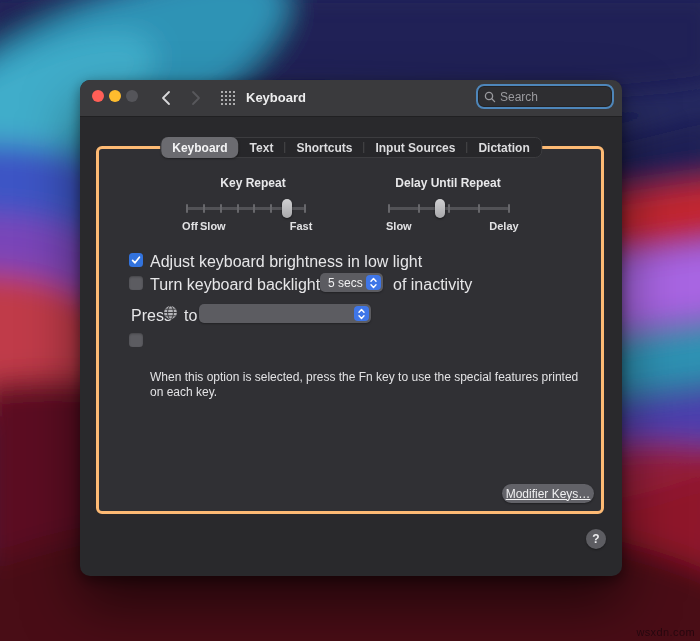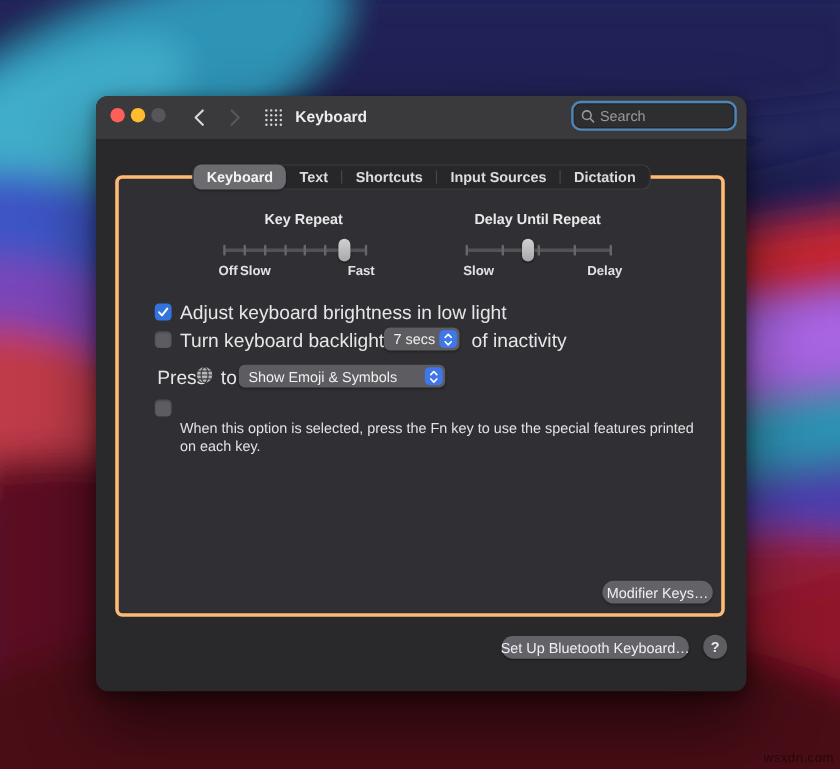--- a/index.html
+++ b/index.html
@@ -74,21 +74,21 @@
     background:#3f76e8;border-radius:4px;display:flex;align-items:center;justify-content:center;}
 
   
   .pushbtn{position:absolute;background:#626268;border-radius:9.5px;
     display:flex;align-items:center;justify-content:center;
     font-size:12px;color:#f0f0f1;box-shadow:0 1px 2px rgba(0,0,0,.35);white-space:nowrap;}
   .helpbtn{position:absolute;width:20px;height:20px;border-radius:50%;background:#5d5d62;
     display:flex;align-items:center;justify-content:center;
     font-size:12px;font-weight:bold;color:#ececee;box-shadow:0 1px 2px rgba(0,0,0,.35);}
 
-  .desc{font-size:12px;line-height:14.5px;color:#e2e2e4;}
+  .desc{font-size:12px;line-height:14.5px;color:#e2e2e4;margin-top:20px;}
   .globe{position:absolute;width:15px;height:15px;}
 </style>
 </head>
 <body>
 
 <div class="stage">
 
   <svg class="wallpaper" width="700" height="641" viewBox="0 0 700 641">
     <rect width="700" height="641" fill="#252a63"></rect>
     <g filter="url(#blur1)">
@@ -209,51 +209,49 @@
       <span class="cb checked abs" style="left:30px;top:104px;">
         <svg width="12" height="12" viewBox="0 0 12 12">
           <polyline points="2.6,6.3 5.0,8.8 9.4,3.2" fill="none" stroke="#ffffff" stroke-width="1.7" stroke-linecap="round" stroke-linejoin="round"></polyline>
         </svg>
       </span>
       <span class="abs lbl" style="left:51px;top:104px;">Adjust keyboard brightness in low light</span>
 
       <span class="cb abs" style="left:30px;top:127px;"></span>
       <span class="abs lbl" style="left:51px;top:127px;">Turn keyboard backlight off after</span>
       <div class="popup abs" style="left:221px;top:124px;width:63px;">
-        <span class="ptext">7 secs</span>
+        <span class="ptext">5 secs</span>
         <span class="stepper">
           <svg width="9" height="12" viewBox="0 0 9 12">
             <polyline points="2,4.2 4.5,1.6 7,4.2" fill="none" stroke="#ffffff" stroke-width="1.4" stroke-linecap="round" stroke-linejoin="round"></polyline>
             <polyline points="2,7.8 4.5,10.4 7,7.8" fill="none" stroke="#ffffff" stroke-width="1.4" stroke-linecap="round" stroke-linejoin="round"></polyline>
           </svg>
         </span>
       </div>
       <span class="abs lbl" style="left:294px;top:127px;">of inactivity</span>
 
       <span class="abs lbl" style="left:32px;top:158px;">Press</span>
       <svg class="globe abs" style="left:64px;top:156px;" viewBox="0 0 15 15">
         <circle cx="7.5" cy="7.5" r="6.4" fill="#b6b6ba"></circle>
         <ellipse cx="7.5" cy="7.5" rx="2.9" ry="6.4" fill="none" stroke="#3a3a3d" stroke-width="1"></ellipse>
         <line x1="1.1" y1="7.5" x2="13.9" y2="7.5" stroke="#3a3a3d" stroke-width="1"></line>
         <line x1="2.2" y1="4.2" x2="12.8" y2="4.2" stroke="#3a3a3d" stroke-width="1"></line>
         <line x1="2.2" y1="10.8" x2="12.8" y2="10.8" stroke="#3a3a3d" stroke-width="1"></line>
       </svg>
       <span class="abs lbl" style="left:85px;top:158px;">to</span>
       <div class="popup abs" style="left:100px;top:155px;width:172px;">
-        <span class="ptext">Show Emoji &amp; Symbols</span>
         <span class="stepper">
           <svg width="9" height="12" viewBox="0 0 9 12">
             <polyline points="2,4.2 4.5,1.6 7,4.2" fill="none" stroke="#ffffff" stroke-width="1.4" stroke-linecap="round" stroke-linejoin="round"></polyline>
             <polyline points="2,7.8 4.5,10.4 7,7.8" fill="none" stroke="#ffffff" stroke-width="1.4" stroke-linecap="round" stroke-linejoin="round"></polyline>
           </svg>
         </span>
       </div>
 
       <span class="cb abs" style="left:30px;top:184px;"></span>
       <div class="abs desc" style="left:51px;top:201px;width:432px;">When this option is selected, press the Fn key to use the special features printed on each key.</div>
 
-      <div class="pushbtn" style="left:403px;top:335px;width:92px;height:19px;">Modifier Keys…</div>
+      <div class="pushbtn" style="left:403px;top:335px;width:92px;height:19px;text-decoration:underline;">Modifier Keys…</div>
     </div>
 
-    <div class="pushbtn" style="left:338px;top:450px;width:156px;height:19px;">Set Up Bluetooth Keyboard…</div>
     <div class="helpbtn" style="left:506px;top:449px;">?</div>
   </div>
 </div>
 
 </body></html>

